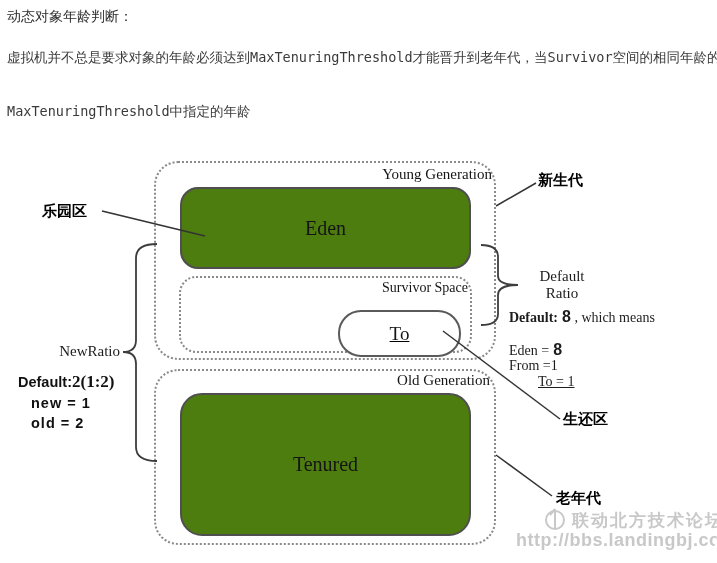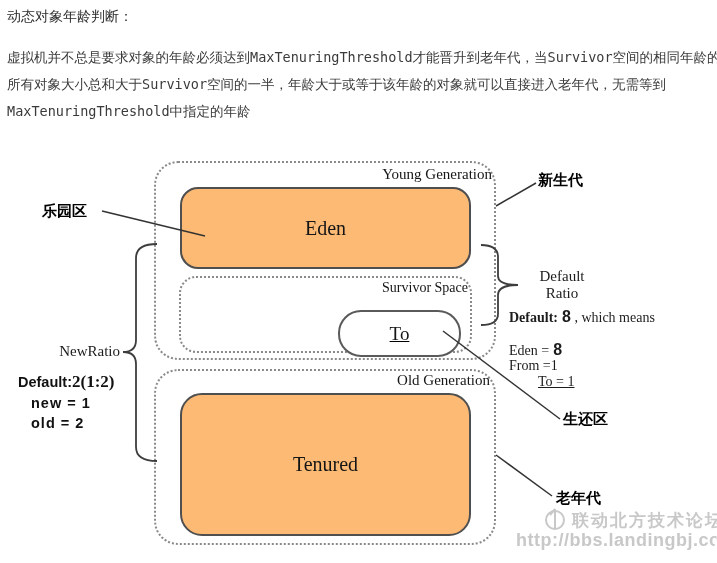--- a/index.html
+++ b/index.html
@@ -15,21 +15,21 @@
   }
   .heading{
     font-family:"DejaVu Sans Mono",sans-serif;
     font-size:14px;color:#2e2e2e;white-space:nowrap;
   }
   
   .dotted-box{
     border:2px dotted #8a8a8a;border-radius:24px;background:transparent;
   }
   .solid-box{
-    background:#fdba74;border:2px solid #4f4f4f;
+    background:#4d7c0f;border:2px solid #4f4f4f;
   }
   .box-title{
     font-family:"Liberation Serif",serif;font-size:15px;color:#151515;
     text-align:right;white-space:nowrap;
   }
   .box-label{
     font-family:"Liberation Serif",serif;font-size:20px;color:#151515;
     display:flex;align-items:center;justify-content:center;width:100%;height:100%;
   }
   
@@ -45,21 +45,20 @@
   .wm-url{font-size:18px;font-weight:bold;letter-spacing:0.5px;}
   svg.overlay{position:absolute;left:0;top:0;pointer-events:none;}
 </style>
 </head>
 <body>
 
 <div class="canvas">
 
   <div class="abs heading" style="left:7px;top:8px;">动态对象年龄判断：</div>
   <div class="abs para" style="left:7px;top:49px;">虚拟机并不总是要求对象的年龄必须达到MaxTenuringThreshold才能晋升到老年代，当Survivor空间的相同年龄的</div>
-  <div class="abs para" style="left:7px;top:76px;">所有对象大小总和大于Survivor空间的一半，年龄大于或等于该年龄的对象就可以直接进入老年代，无需等到</div>
   <div class="abs para" style="left:7px;top:103px;">MaxTenuringThreshold中指定的年龄</div>
 
   <div class="abs dotted-box" style="left:154px;top:161px;width:338px;height:195px;"></div>
   <div class="abs box-title" style="left:154px;top:166px;width:338px;">Young Generation</div>
 
   <div class="abs solid-box" style="left:180px;top:187px;width:287px;height:78px;border-radius:18px;">
     <div class="box-label">Eden</div>
   </div>
 
   <div class="abs dotted-box" style="left:179px;top:276px;width:289px;height:73px;border-radius:17px;"></div>

